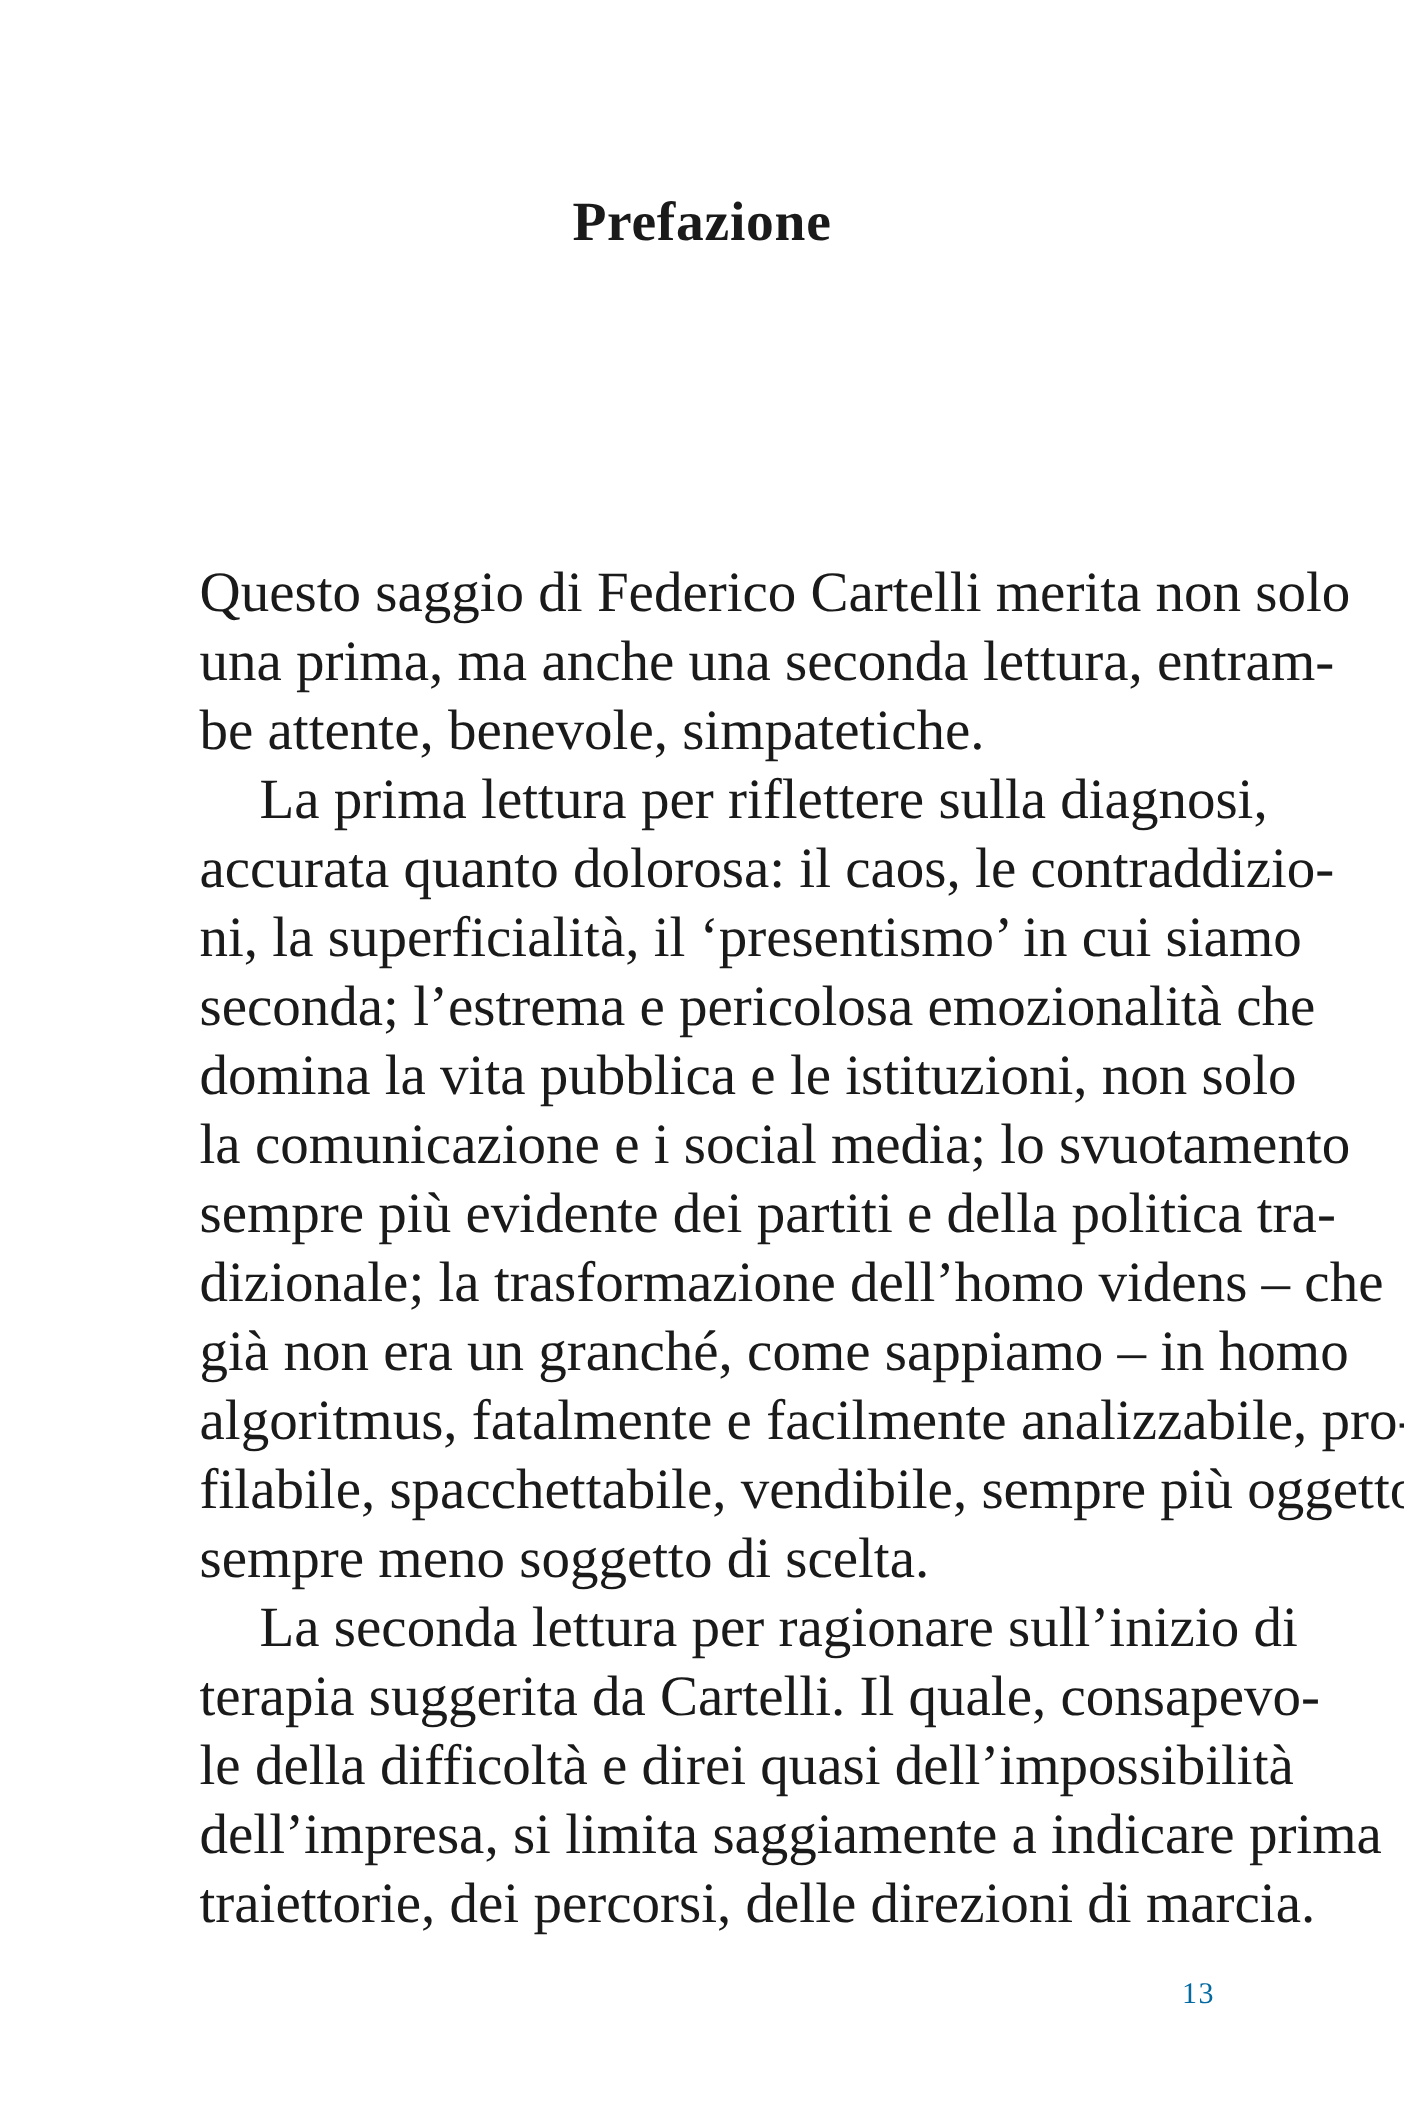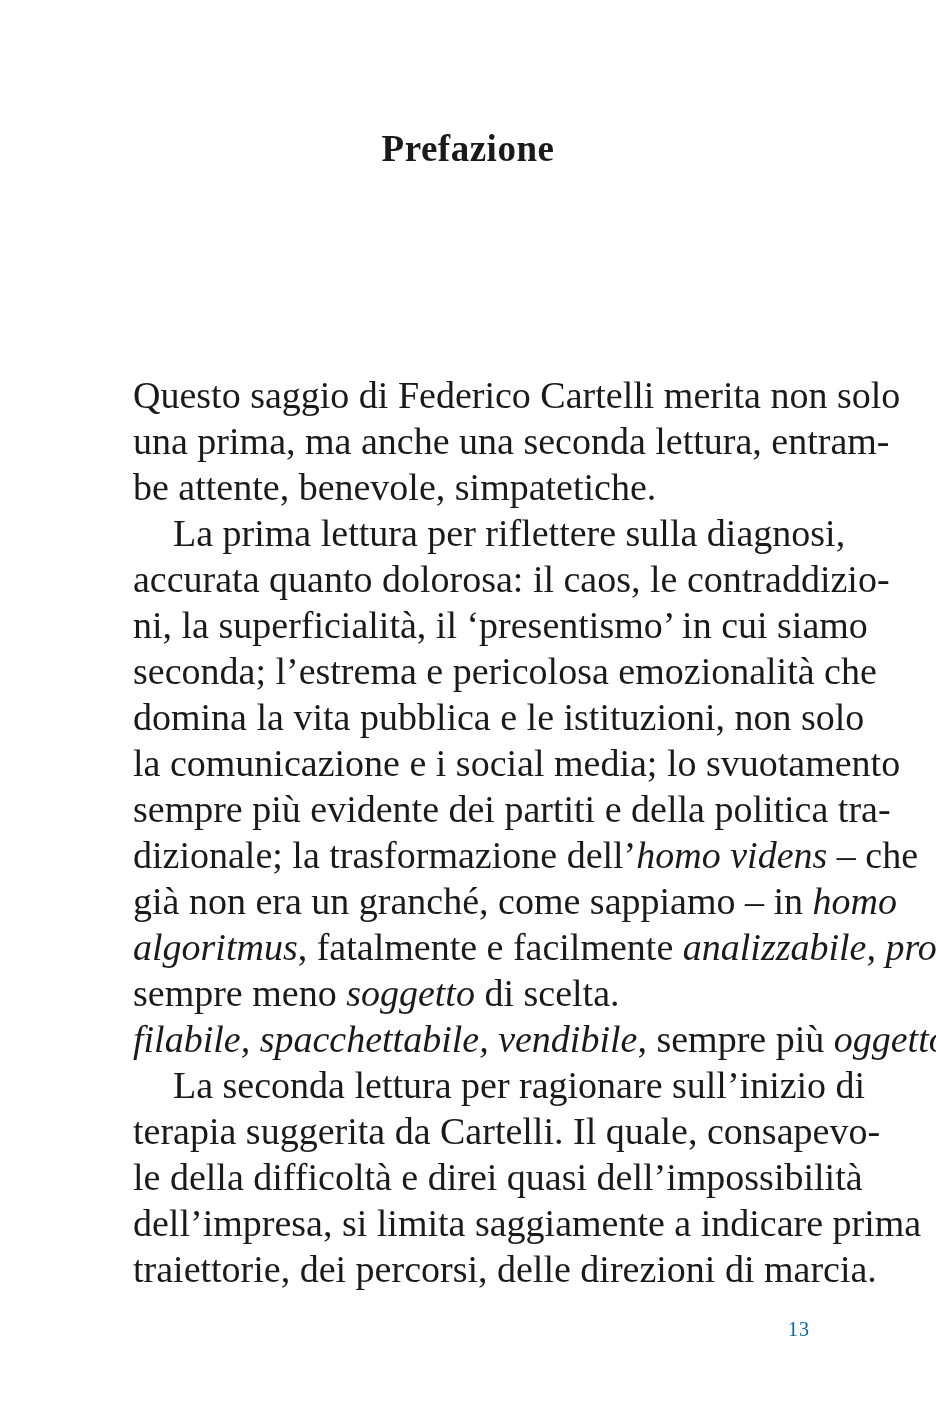--- a/index.html
+++ b/index.html
@@ -47,21 +47,21 @@
       white-space: nowrap;
       text-align: justify;
       text-align-last: justify;
     }
     .line.last {
       text-align-last: left;
     }
     .line.indent {
       padding-left: 40px;
     }
-    .it { font-style: italic; }
+    .it { }
     .page-number {
       position: absolute;
       top: 1318px;
       left: 770px;
       width: 40px;
       text-align: right;
       font-size: 20px;
       color: #0369a1;
       letter-spacing: 1px;
     }
@@ -81,22 +81,22 @@
         <span class="line indent"><span>La prima lettura per riflettere sulla diagnosi,</span></span>
         <span class="line"><span>accurata quanto dolorosa: il caos, le contraddizio-</span></span>
         <span class="line"><span>ni, la superficialità, il ‘presentismo’ in cui siamo</span></span>
         <span class="line"><span>seconda; l’estrema e pericolosa emozionalità che</span></span>
         <span class="line"><span>domina la vita pubblica e le istituzioni, non solo</span></span>
         <span class="line"><span>la comunicazione e i social media; lo svuotamento</span></span>
         <span class="line"><span>sempre più evidente dei partiti e della politica tra-</span></span>
         <span class="line"><span>dizionale; la trasformazione dell’</span><span class="it">homo videns</span><span> – che</span></span>
         <span class="line"><span>già non era un granché, come sappiamo – in </span><span class="it">homo</span></span>
         <span class="line"><span class="it">algoritmus</span><span>, fatalmente e facilmente </span><span class="it">analizzabile, pro-</span></span>
+        <span class="line"><span class="it">filabile, spacchettabile, vendibile</span><span>, sempre più </span><span class="it">oggetto</span><span> e</span></span>
         <span class="line last"><span>sempre meno </span><span class="it">soggetto</span><span> di scelta.</span></span>
-        <span class="line"><span class="it">filabile, spacchettabile, vendibile</span><span>, sempre più </span><span class="it">oggetto</span><span> e</span></span>
       </div>
       <div>
         <span class="line indent"><span>La seconda lettura per ragionare sull’inizio di</span></span>
         <span class="line"><span>terapia suggerita da Cartelli. Il quale, consapevo-</span></span>
         <span class="line"><span>le della difficoltà e direi quasi dell’impossibilità</span></span>
         <span class="line"><span>dell’impresa, si limita saggiamente a indicare prima</span></span>
         <span class="line last"><span>traiettorie, dei percorsi, delle direzioni di marcia.</span></span>
       </div>
     </div>
   <div class="page-number">13</div>

